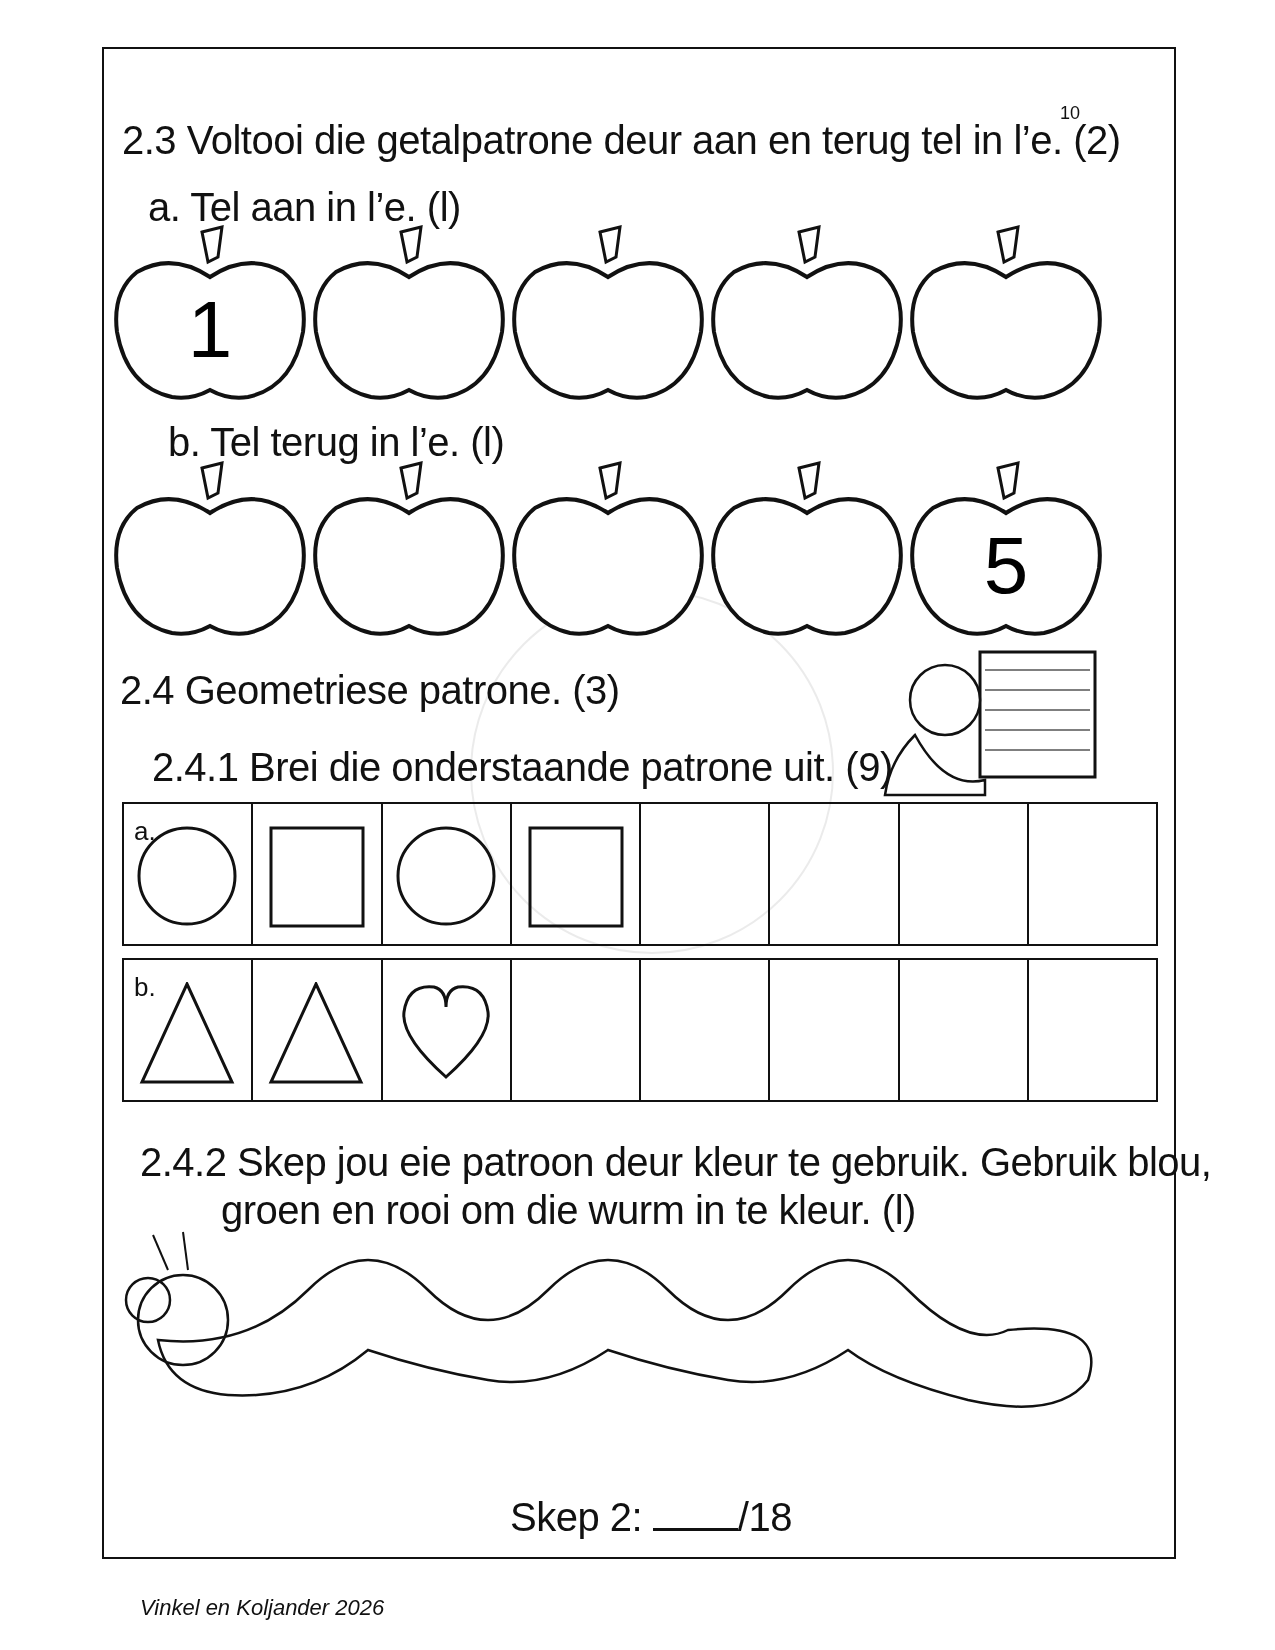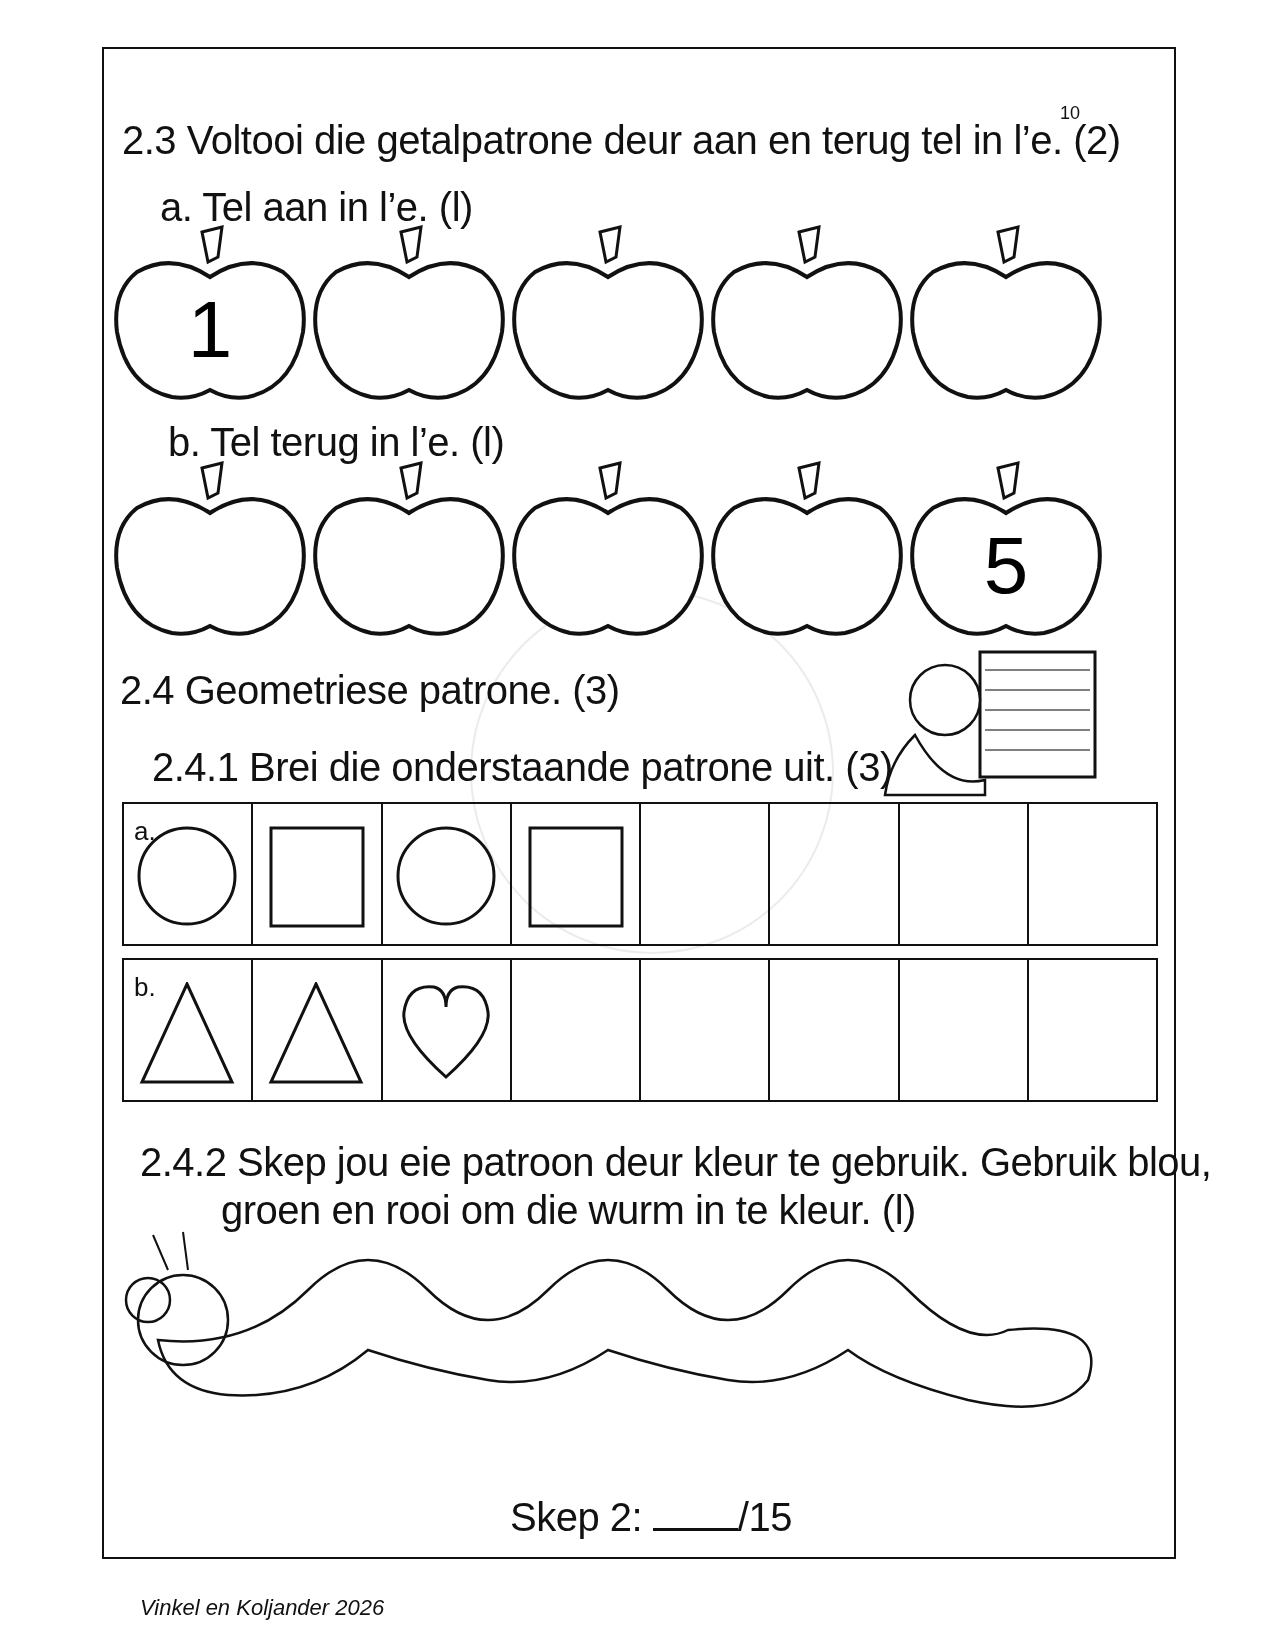--- a/index.html
+++ b/index.html
@@ -15,21 +15,21 @@
   .wm{position:absolute;left:470px;top:590px;width:360px;height:360px;border-radius:50%;border:2px solid #ddd;opacity:.6;}
 </style>
 </head>
 <body>
 
 <div class="frame"></div>
 <div class="wm"></div>
 <div class="pg">10</div>
 
 <div class="t" style="left:122px;top:118px">2.3 Voltooi die getalpatrone deur aan en terug tel in l’e. (2)</div>
-<div class="t" style="left:160px;top:185px">a. Tel aan in l’e. (l)</div>
+<div class="t" style="left:148px;top:185px">a. Tel aan in l’e. (l)</div>
 <div id="rowA">
     <div class="apple" style="left: 112px; top: 222px;"><svg width="196" height="180">
         <path d="M98 55 Q60 30 25 50 Q0 70 5 110 Q15 165 60 175 Q80 178 98 168 Q116 178 136 175 Q181 165 191 110 Q196 70 171 50 Q136 30 98 55Z" fill="#fff" stroke="#111" stroke-width="4"></path>
         <path d="M90 10 L110 5 L106 35 L96 40Z" fill="#fff" stroke="#111" stroke-width="3"></path>
         <text x="98" y="135" text-anchor="middle" font-size="80" font-family="Liberation Sans, sans-serif">1</text>
       </svg></div>
     <div class="apple" style="left: 311px; top: 222px;"><svg width="196" height="180">
         <path d="M98 55 Q60 30 25 50 Q0 70 5 110 Q15 165 60 175 Q80 178 98 168 Q116 178 136 175 Q181 165 191 110 Q196 70 171 50 Q136 30 98 55Z" fill="#fff" stroke="#111" stroke-width="4"></path>
         <path d="M90 10 L110 5 L106 35 L96 40Z" fill="#fff" stroke="#111" stroke-width="3"></path>
         <text x="98" y="135" text-anchor="middle" font-size="80" font-family="Liberation Sans, sans-serif"></text>
@@ -73,21 +73,21 @@
         <text x="98" y="135" text-anchor="middle" font-size="80" font-family="Liberation Sans, sans-serif"></text>
       </svg></div>
     <div class="apple" style="left: 908px; top: 458px;"><svg width="196" height="180">
         <path d="M98 55 Q60 30 25 50 Q0 70 5 110 Q15 165 60 175 Q80 178 98 168 Q116 178 136 175 Q181 165 191 110 Q196 70 171 50 Q136 30 98 55Z" fill="#fff" stroke="#111" stroke-width="4"></path>
         <path d="M90 10 L110 5 L106 35 L96 40Z" fill="#fff" stroke="#111" stroke-width="3"></path>
         <text x="98" y="135" text-anchor="middle" font-size="80" font-family="Liberation Sans, sans-serif">5</text>
       </svg></div>
   </div>
 
 <div class="t" style="left:120px;top:668px">2.4 Geometriese patrone. (3)</div>
-<div class="t" style="left:152px;top:745px">2.4.1 Brei die onderstaande patrone uit. (3)</div>
+<div class="t" style="left:152px;top:745px">2.4.1 Brei die onderstaande patrone uit. (9)</div>
 
 <svg style="position:absolute;left:875px;top:640px" width="230" height="160">
   <rect x="105" y="12" width="115" height="125" fill="none" stroke="#111" stroke-width="3"></rect>
   <g stroke="#555" stroke-width="1.5">
       <line x1="110" y1="30" x2="215" y2="30"></line>
       <line x1="110" y1="50" x2="215" y2="50"></line>
       <line x1="110" y1="70" x2="215" y2="70"></line>
       <line x1="110" y1="90" x2="215" y2="90"></line>
       <line x1="110" y1="110" x2="215" y2="110"></line>
     </g>
@@ -152,16 +152,16 @@
 <svg style="position:absolute;left:108px;top:1230px" width="1000" height="200">
   <path d="M50 110 Q140 120 200 60 Q260 0 320 60 Q380 120 440 60 Q500 0 560 60 Q620 120 680 60 Q740 0 800 60 Q860 120 900 100 Q1000 90 980 150 Q950 190 860 170 Q780 150 740 120 Q680 160 620 150 Q560 140 500 120 Q440 160 380 150 Q320 140 260 120 Q200 170 120 165 Q60 160 50 110Z" fill="#fff" stroke="#111" stroke-width="2.5"></path>
   <circle cx="40" cy="70" r="22" fill="#fff" stroke="#111" stroke-width="2.5"></circle>
   <circle cx="75" cy="90" r="45" fill="none" stroke="#111" stroke-width="2.5"></circle>
   <line x1="60" y1="40" x2="45" y2="5" stroke="#111" stroke-width="2"></line>
     <line x1="80" y1="40" x2="75" y2="2" stroke="#111" stroke-width="2"></line>
 </svg>
 
 <div class="t" style="left:510px;top:1495px">
   <span>Skep 2:</span>
-  <span style="display:inline-block;width:85px;border-bottom:3px solid #111"></span><span>/15</span>
+  <span style="display:inline-block;width:85px;border-bottom:3px solid #111"></span><span>/18</span>
 </div>
 
 <div class="foot">Vinkel en Koljander 2026</div>
 
 </body></html>

